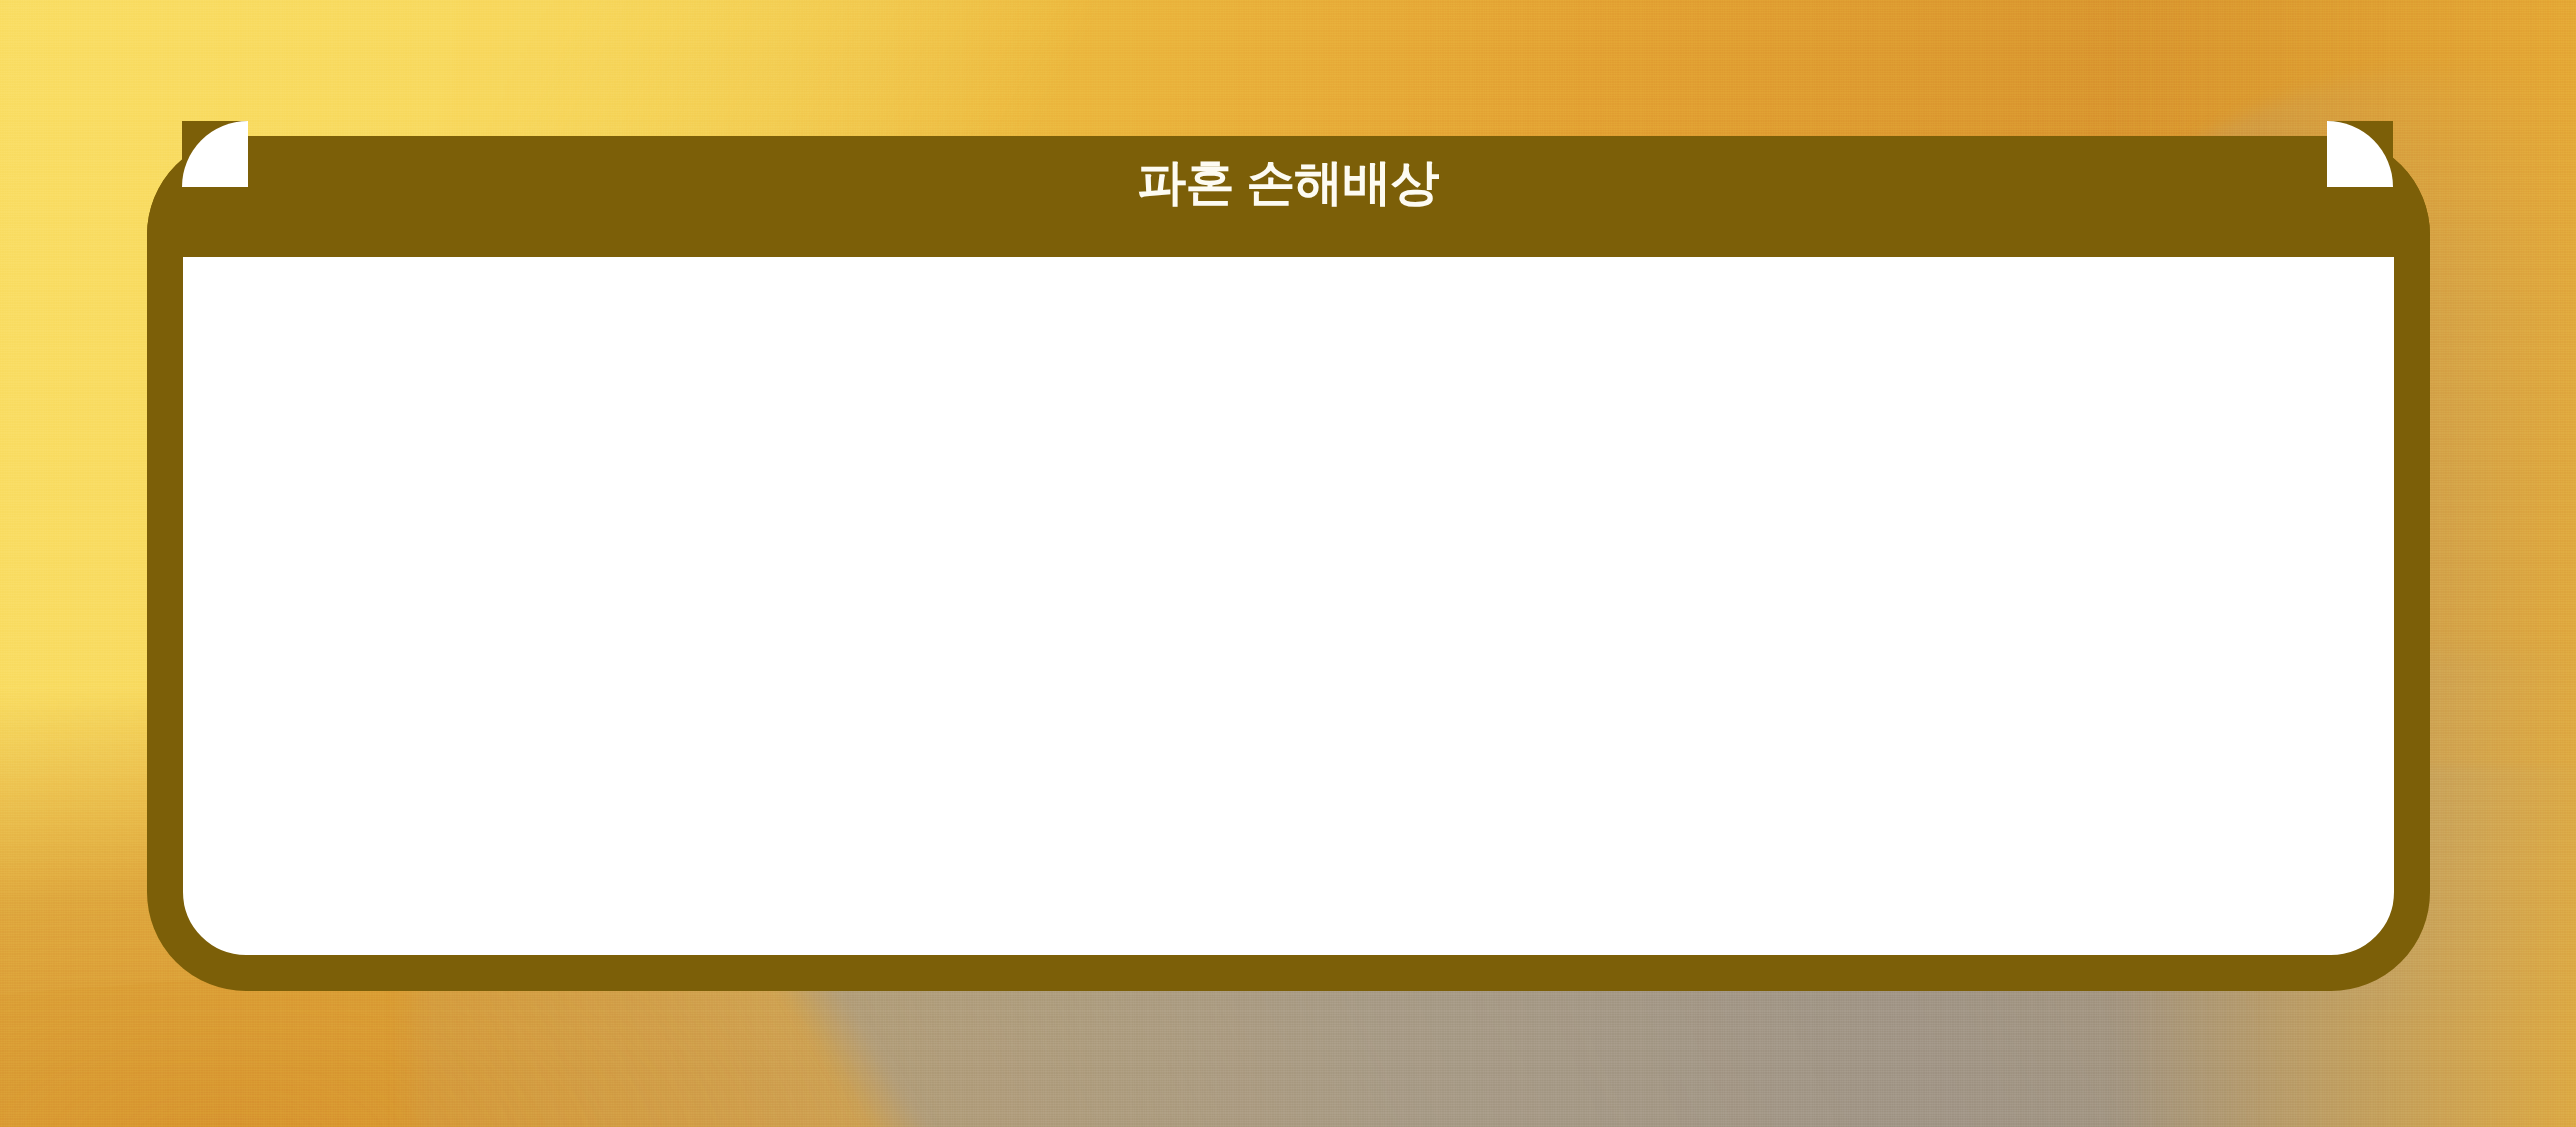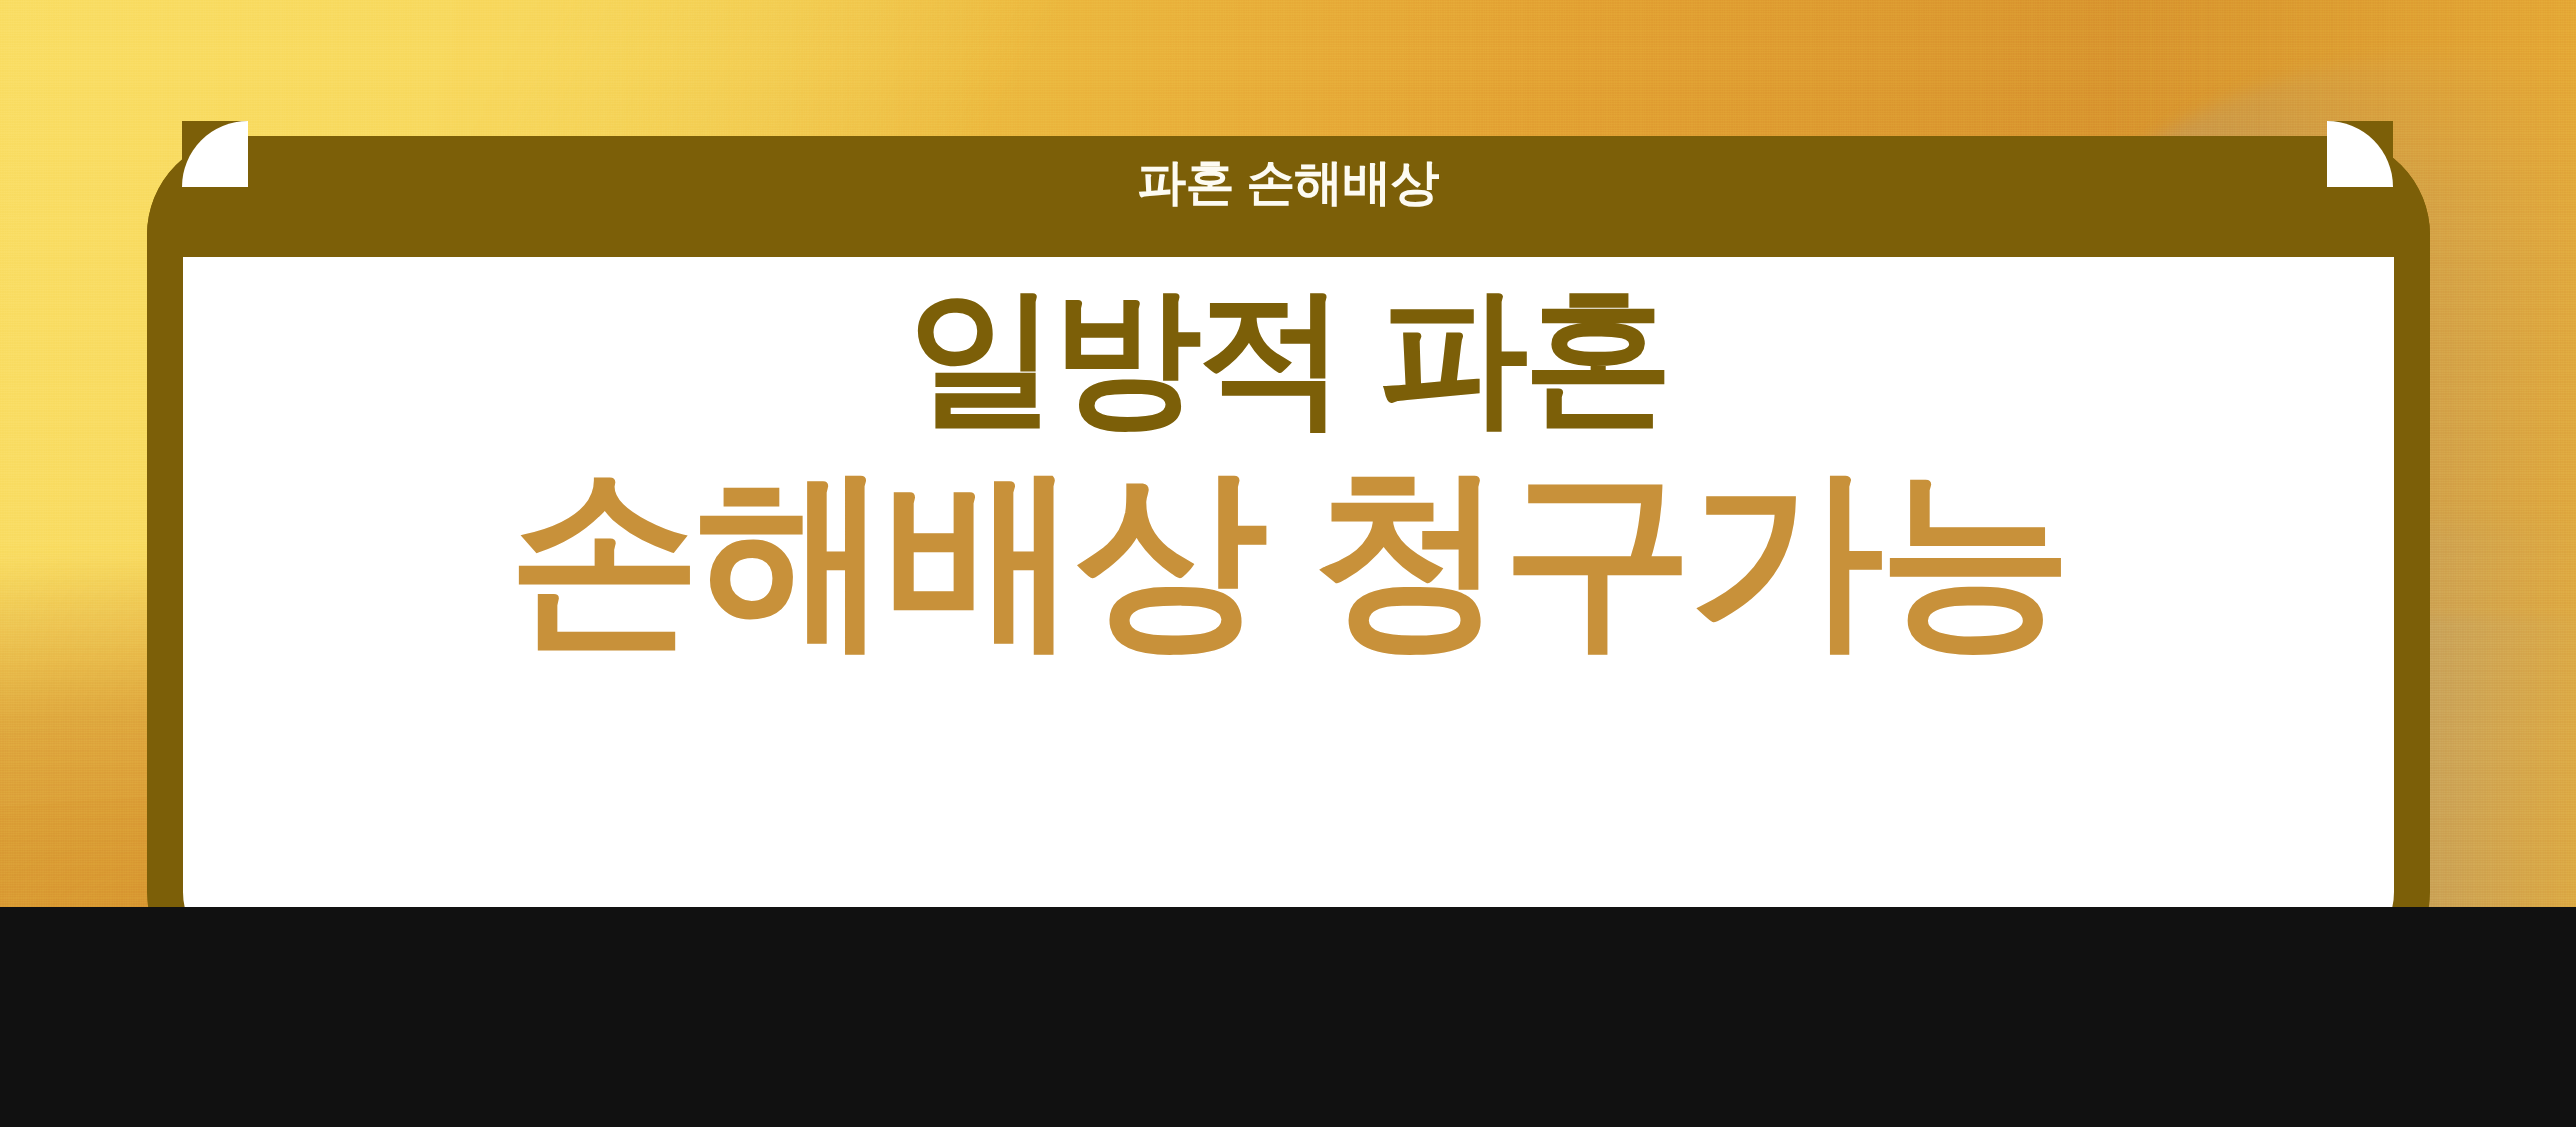--- a/index.html
+++ b/index.html
@@ -3,21 +3,21 @@
 <meta charset="utf-8">
 <style>
   html, body {
     margin: 0;
     padding: 0;
     background: #111;
   }
   #stage {
     position: relative;
     width: 2576px;
-    height: 907px;
+    height: 1127px;
     overflow: hidden;
     font-family: "Liberation Sans", "DejaVu Sans", sans-serif;
   }
 
   
   .bg-base {
     position: absolute;
     inset: 0;
     background: linear-gradient(108deg,
         #f6d75c 0%,
@@ -222,19 +222,15 @@
   <div class="bg-grain"></div>
 
   <div class="card"></div>
 
   <div class="tab"></div>
   <div class="ear ear-left"></div>
   <div class="ear ear-right"></div>
 
   <div class="tab-label">파혼 손해배상</div>
 
-  <div class="headline">
-    <div class="line1">일방적 파혼</div>
-    <div class="line2">손해배상 청구가능</div>
-  </div>
 
 </div>
 
 
 </body></html>

